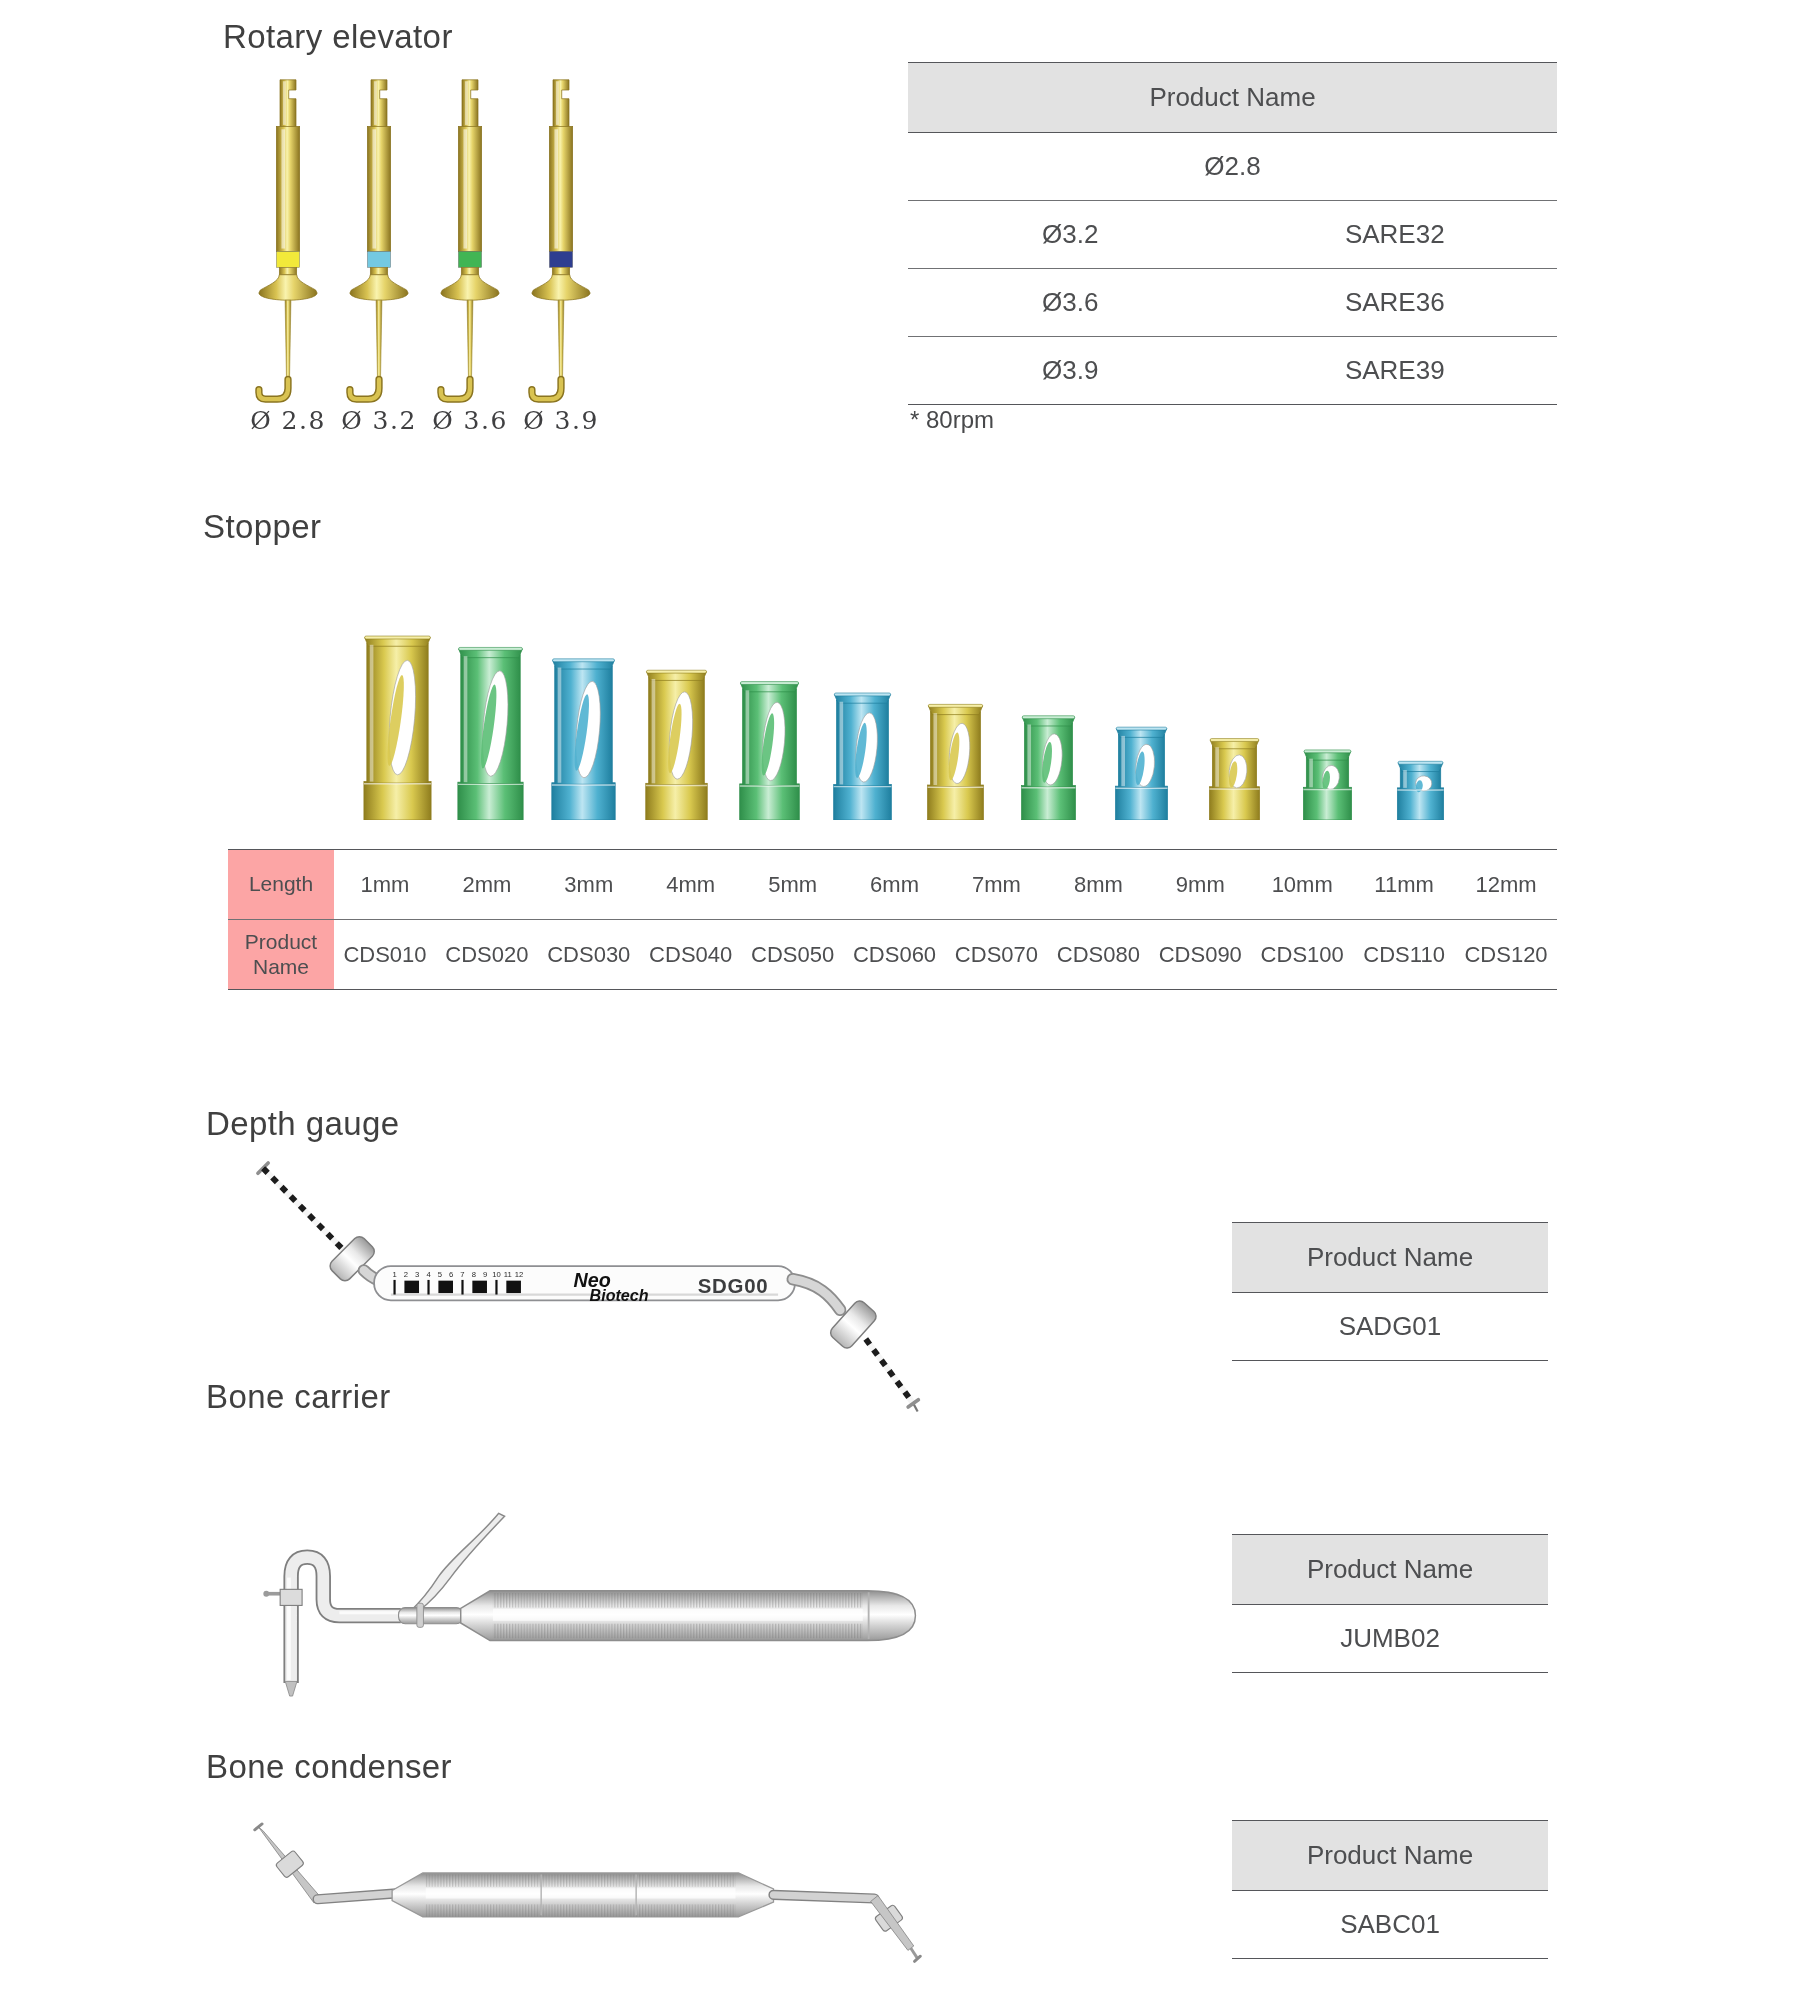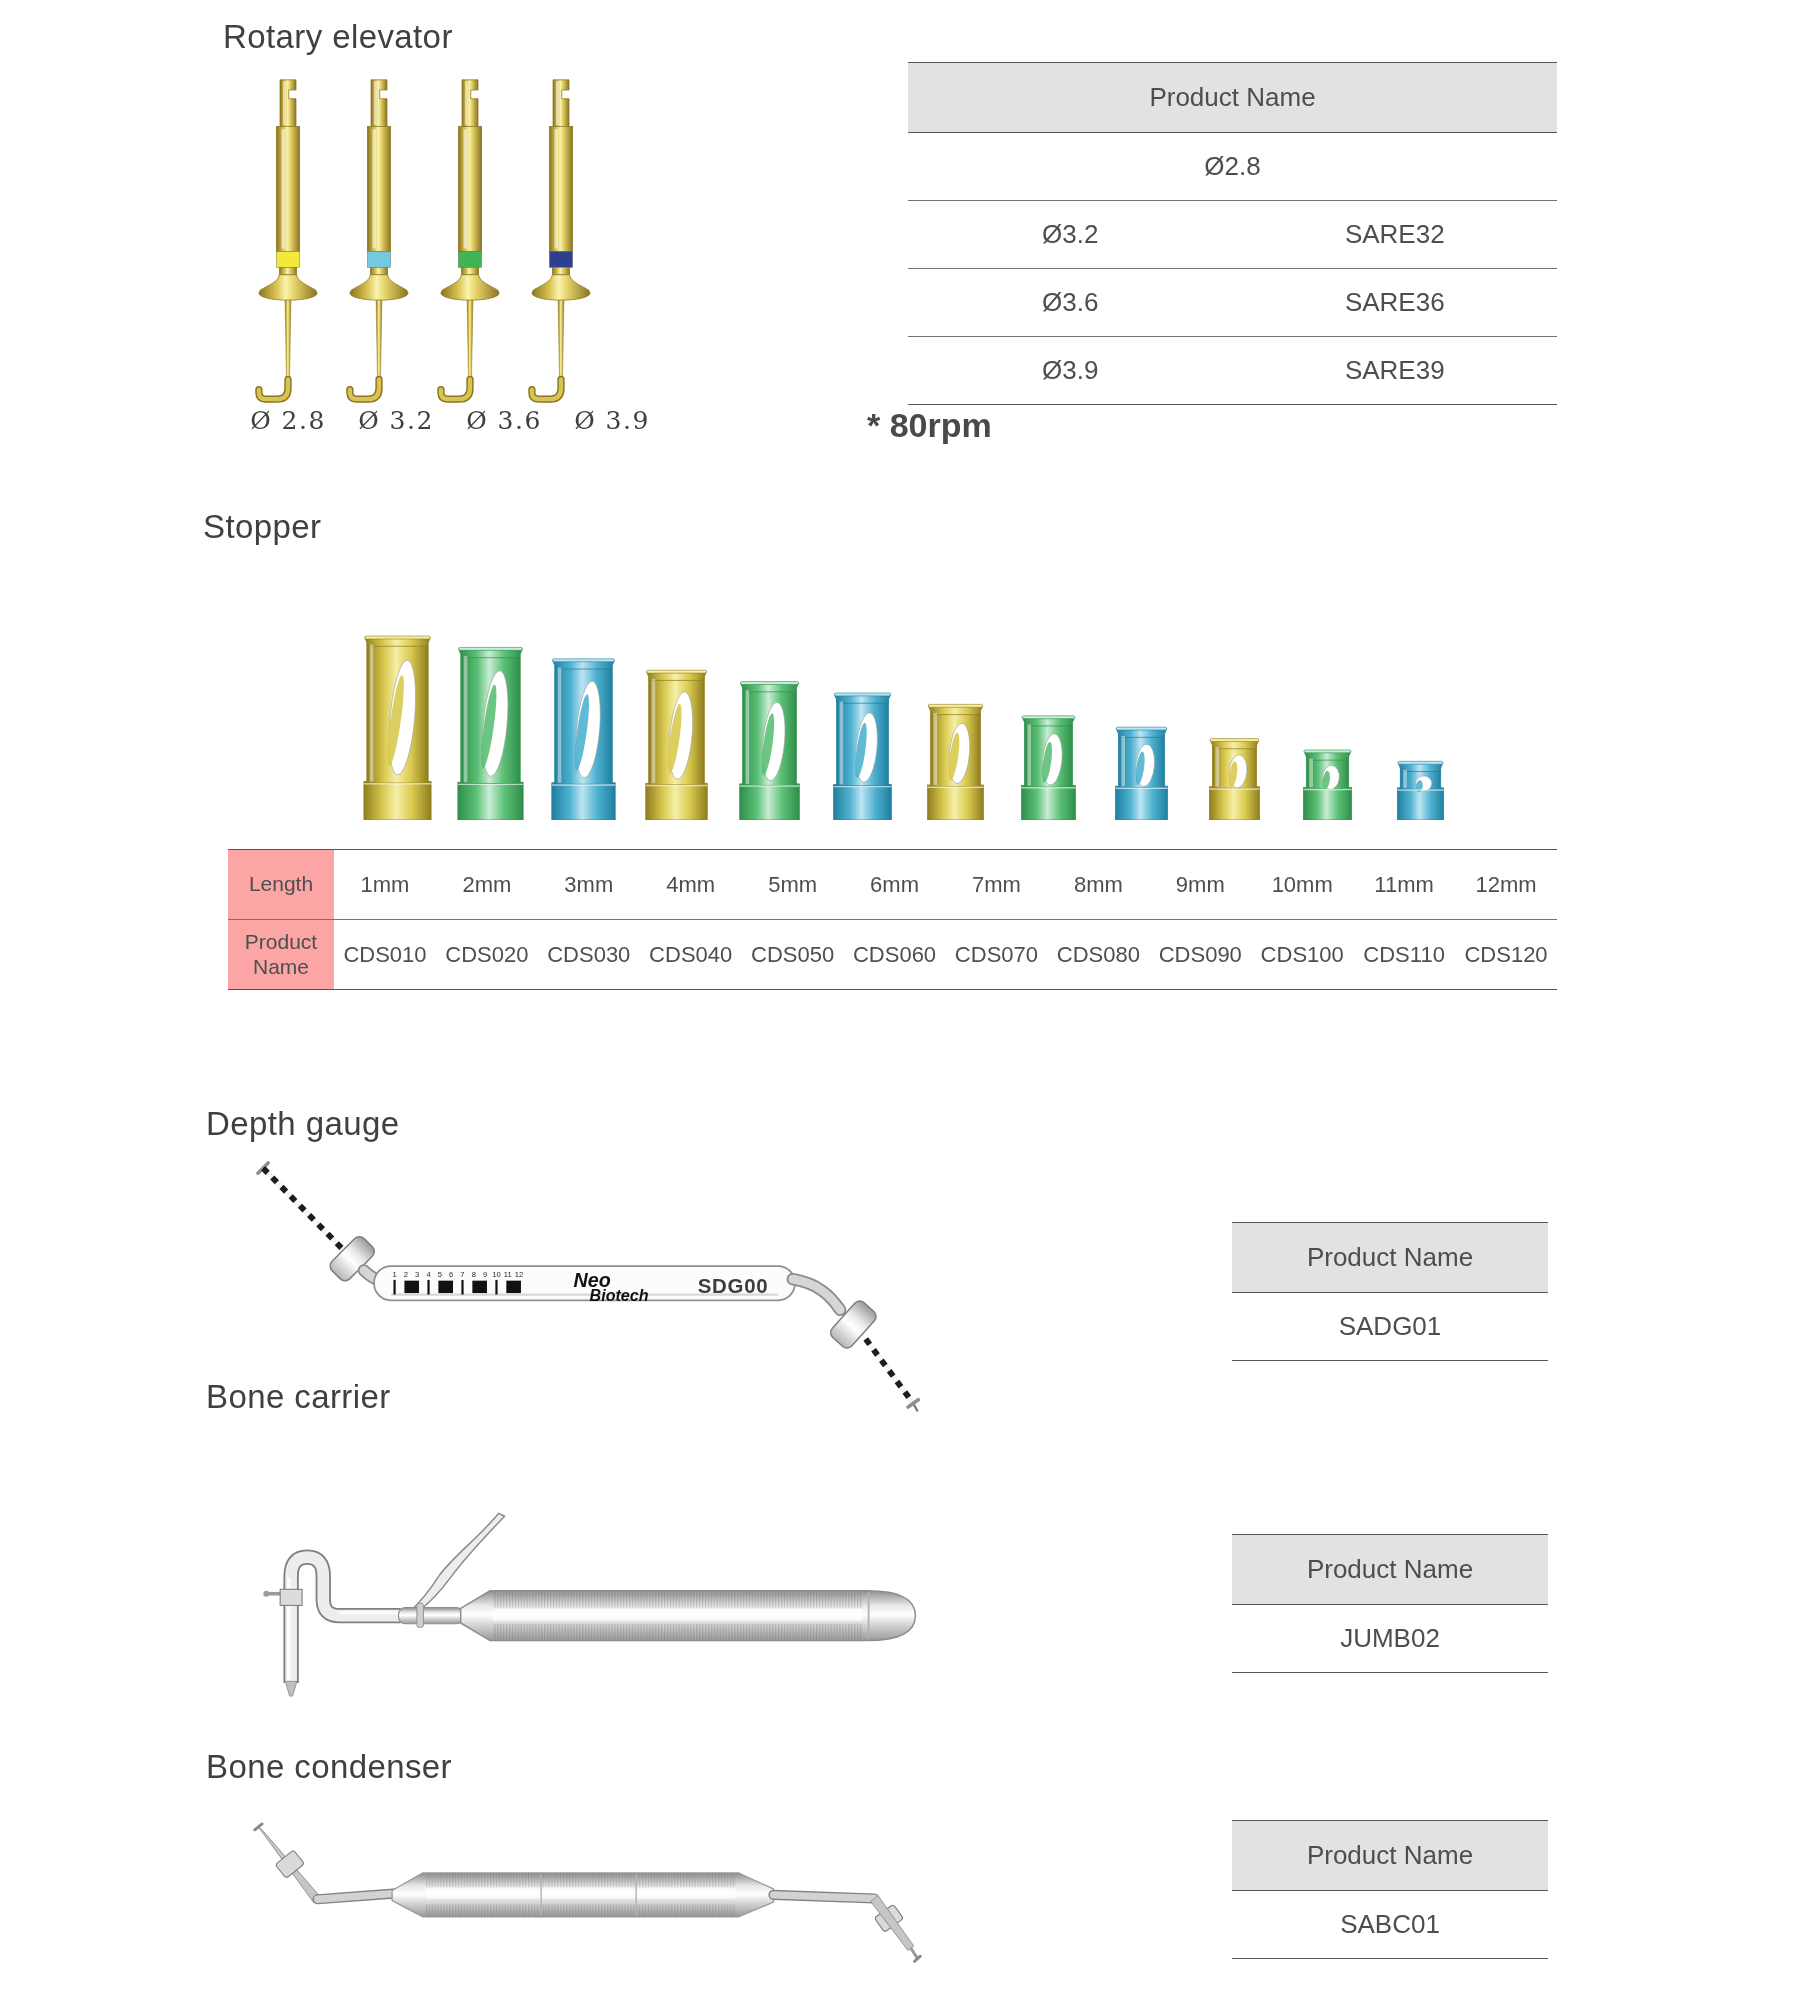--- a/index.html
+++ b/index.html
@@ -2,34 +2,34 @@
 <html style="font-size:11.7px"><head>
 <meta charset="utf-8">
 <style>
   html,body{margin:0;padding:0;background:#ffffff;}
   body{width:1813px;height:2015px;position:relative;overflow:hidden;
        font-family:"Liberation Sans",sans-serif;color:#4d4e50;}
   .sec-title{position:absolute;color:#404040;font-size:33px;font-weight:300;
              letter-spacing:0.4px;white-space:nowrap;}
   .figrow{position:absolute;display:flex;}
   .elev-row{left:248px;top:73px;gap:11px;}
-  .elev-labels{left:248px;top:406px;gap:28px;}
+  .elev-labels{left:248px;top:406px;gap:11px;}
   .elev-labels span{width:80px;text-align:center;font-family:"DejaVu Serif",serif;
                     font-size:25px;color:#3f3f41;letter-spacing:1.5px;}
   .stopper-row{left:351px;top:601px;width:1118px;height:219px;align-items:flex-end;}
   .stopper-row .slot{width:93px;display:flex;justify-content:center;align-items:flex-end;}
 
   
   .rtable{position:absolute;left:908px;top:62px;width:649px;font-size:26px;}
   .rtable .hd{display:flex;height:69px;background:#e2e2e2;
               border-top:1.5px solid #55565a;border-bottom:1.5px solid #55565a;}
   .rtable .rrow{display:flex;height:67px;border-bottom:1.1px solid #707174;}
   .rtable .rrow.last{border-bottom:1.5px solid #55565a;}
   .cell{flex:1;display:flex;align-items:center;justify-content:center;}
-  .note{position:absolute;left:867px;top:406px;font-size:34px;color:#48494b;font-weight:bold;}
+  .note{position:absolute;left:910px;top:406px;font-size:24px;color:#48494b;}
 
   
   .stable{position:absolute;left:228px;top:849px;width:1329px;
           display:grid;grid-template-columns:106px repeat(12,1fr);
           border-top:1.5px solid #55565a;border-bottom:1.5px solid #55565a;font-size:22px;}
   .stable .c{height:69px;display:flex;align-items:center;justify-content:center;text-align:center;}
   .stable .r1{border-bottom:1.1px solid #707174;}
   .stable .rowhd{background:#fca5a5;font-size:21px;line-height:1.15;padding:0 4.4px;}
 
   

